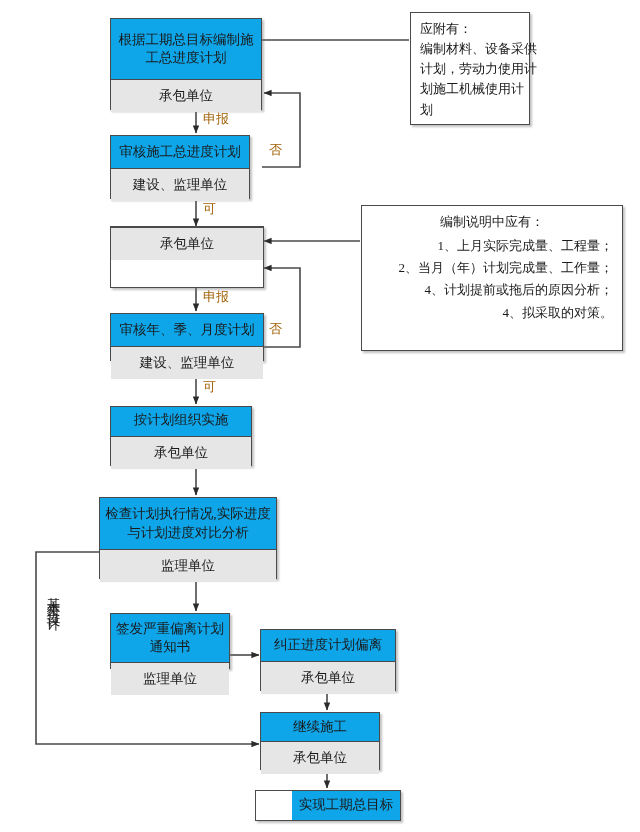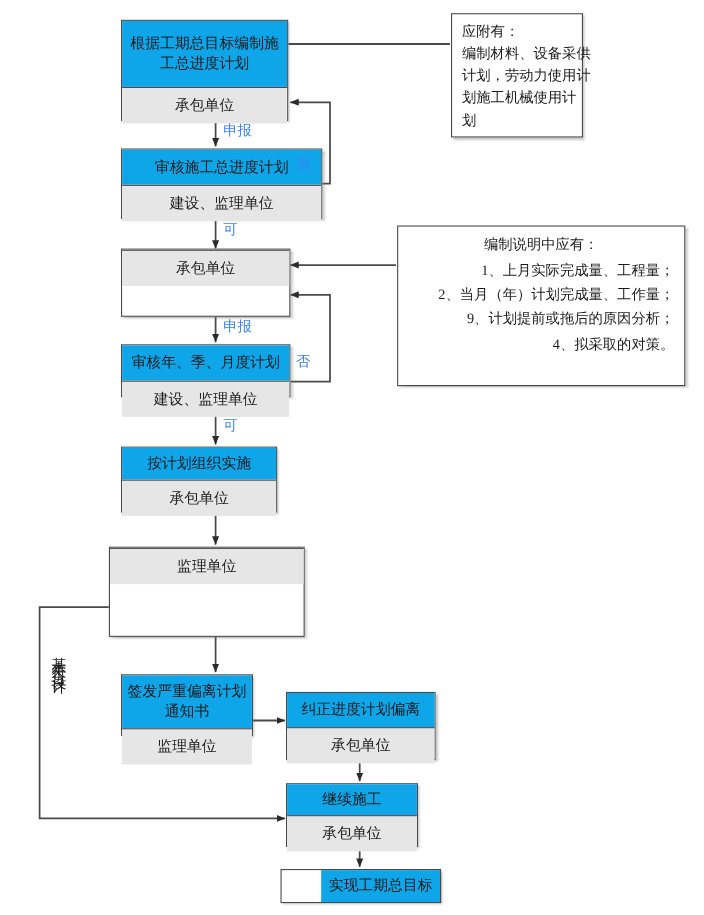--- a/index.html
+++ b/index.html
@@ -92,21 +92,21 @@
     letter-spacing: 4px;
     color: #1a1a1a;
     z-index: 4;
     white-space: nowrap;
   }
 
   
   .elabel {
     position: absolute;
     font-size: 13px;
-    color: #3b82f6;
+    color: #a16207;
     z-index: 4;
     white-space: nowrap;
   }
 </style>
 </head>
 <body>
 
 <div id="canvas">
 
   <svg id="wires" viewBox="0 0 640 832" xmlns="http://www.w3.org/2000/svg">
@@ -154,40 +154,41 @@
   <div class="elabel" style="left:203px; top:200px;">可</div>
   <div class="elabel" style="left:203px; top:288px;">申报</div>
   <div class="elabel" style="left:269px; top:320px;">否</div>
   <div class="elabel" style="left:203px; top:378px;">可</div>
 
   <div class="node" style="left:110px; top:18px; width:152px; height:92px;">
     <div class="title" style="height:60px;">根据工期总目标编制施工总进度计划</div>
     <div class="actor" style="height:31px;">承包单位</div>
   </div>
 
-  <div class="node" style="left:110px; top:135px; width:183px; height:64px;">
+  <div class="node" style="left:110px; top:135px; width:140px; height:64px;">
     <div class="title" style="height:32px;">审核施工总进度计划</div>
     <div class="actor" style="height:31px;">建设、监理单位</div>
   </div>
 
   <div class="node" style="left:110px; top:226px; width:154px; height:62px;">
     <div class="actor" style="height:31px;">承包单位</div>
   </div>
 
   <div class="node" style="left:110px; top:313px; width:154px; height:48px;">
     <div class="title" style="height:32px;">审核年、季、月度计划</div>
     <div class="actor" style="height:31px;">建设、监理单位</div>
   </div>
 
   <div class="node" style="left:110px; top:406px; width:142px; height:60px;">
-    <div class="title" style="height:29px;">按计划组织实施</div>
+    <div class="title" style="height:29px;font-family:Liberation Mono, monospace;">按计划组织实施</div>
     <div class="actor" style="height:30px;">承包单位</div>
   </div>
 
   <div class="node" style="left:99px; top:497px; width:178px; height:82px;">
+    <div class="title" style="height:51px;">检查计划执行情况,实际进度与计划进度对比分析</div>
     <div class="actor" style="height:30px;">监理单位</div>
   </div>
 
   <div class="node" style="left:110px; top:613px; width:120px; height:56px;">
     <div class="title" style="height:48px;">签发严重偏离计划通知书</div>
     <div class="actor" style="height:29px;">监理单位</div>
   </div>
 
   <div class="node" style="left:260px; top:629px; width:136px; height:62px;">
     <div class="title" style="height:31px;">纠正进度计划偏离</div>
@@ -208,17 +209,17 @@
     <div class="nline">编制材料、设备采供</div>
     <div class="nline">计划，劳动力使用计</div>
     <div class="nline">划施工机械使用计</div>
     <div class="nline">划</div>
   </div>
 
   <div class="note list" style="left:361px; top:205px; width:262px; height:146px;">
     <div class="nhead">编制说明中应有：</div>
     <div class="nline">1、上月实际完成量、工程量；</div>
     <div class="nline">2、当月（年）计划完成量、工作量；</div>
-    <div class="nline">9、计划提前或拖后的原因分析；</div>
+    <div class="nline">4、计划提前或拖后的原因分析；</div>
     <div class="nline">4、拟采取的对策。</div>
   </div>
 
 </div>
 
 </body></html>

